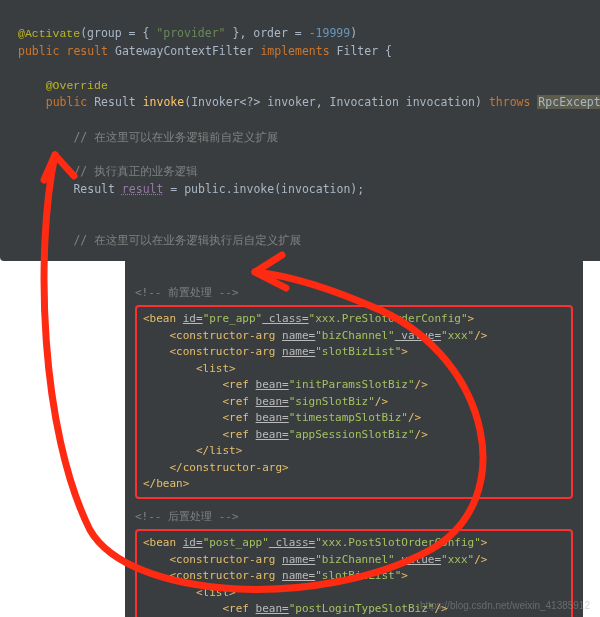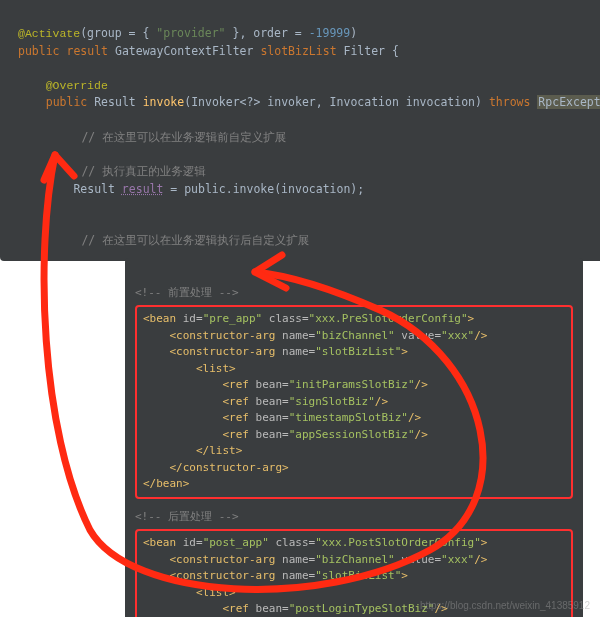--- a/index.html
+++ b/index.html
@@ -39,25 +39,25 @@
     border-radius: 4px;
   }
 
   .kw       { color: #cb772f; text-align: right; }     
   .string   { color: #6a8759; }     
   .num      { color: #6897bb; }     
   .type     { color: #a9b7c6; }     
   .method   { color: #ffc66d; }     
   .classnm  { color: #a9b7c6; text-align: center; }     
   .ann      { color: #bbb529; font-family: Liberation Mono, monospace; }     
-  .comment  { color: #808080; margin-left: 8px; }
+  .comment  { color: #808080; }
   .local    { color: #9876aa; }     
   .hlbg     { background: #5b5c4e; padding: 0 1px; }
   .tag      { color: #e8bf6a; }
-  .attrname { color: #bababa; }
+  .attrname { color: #bababa; text-decoration: underline; }
   .attrval  { color: #a5c261; }
   .cmt      { color: #808080; }
 
   .red-box {
     border: 2px solid #ff2f2f;
     border-radius: 4px;
     padding: 4px 6px;
     margin: 4px 0 10px 0;
   }
 
@@ -77,21 +77,21 @@
     width: 600px;
     height: 617px;
     pointer-events: none;
   }
 </style>
 </head>
 <body>
 
 <div class="code-block top-block">
 <span class="ann">@Activate</span><span>(group = { <span class="string">"provider"</span> }, order = <span class="num">-19999</span>)</span>
-<span class="kw">public</span> <span class="kw">result</span> <span class="classnm">GatewayContextFilter</span> <span class="kw">slotBizList</span> <span class="type">Filter</span><span> {</span>
+<span class="kw">public</span> <span class="kw">result</span> <span class="classnm">GatewayContextFilter</span> <span class="kw">implements</span> <span class="type">Filter</span><span> {</span>
 
     <span class="ann">@Override</span>
     <span class="kw">public</span> <span class="type">Result</span> <span class="method">invoke</span><span>(Invoker&lt;?&gt; invoker, Invocation invocation)</span> <span class="kw">throws</span> <span class="hlbg">RpcException</span>
 
         <span class="comment">// 在这里可以在业务逻辑前自定义扩展</span>
 
         <span class="comment">// 执行真正的业务逻辑</span>
         <span>Result </span><span class="local" style="text-decoration: underline dotted;">result</span><span> = public.invoke(invocation);</span>
 
 

